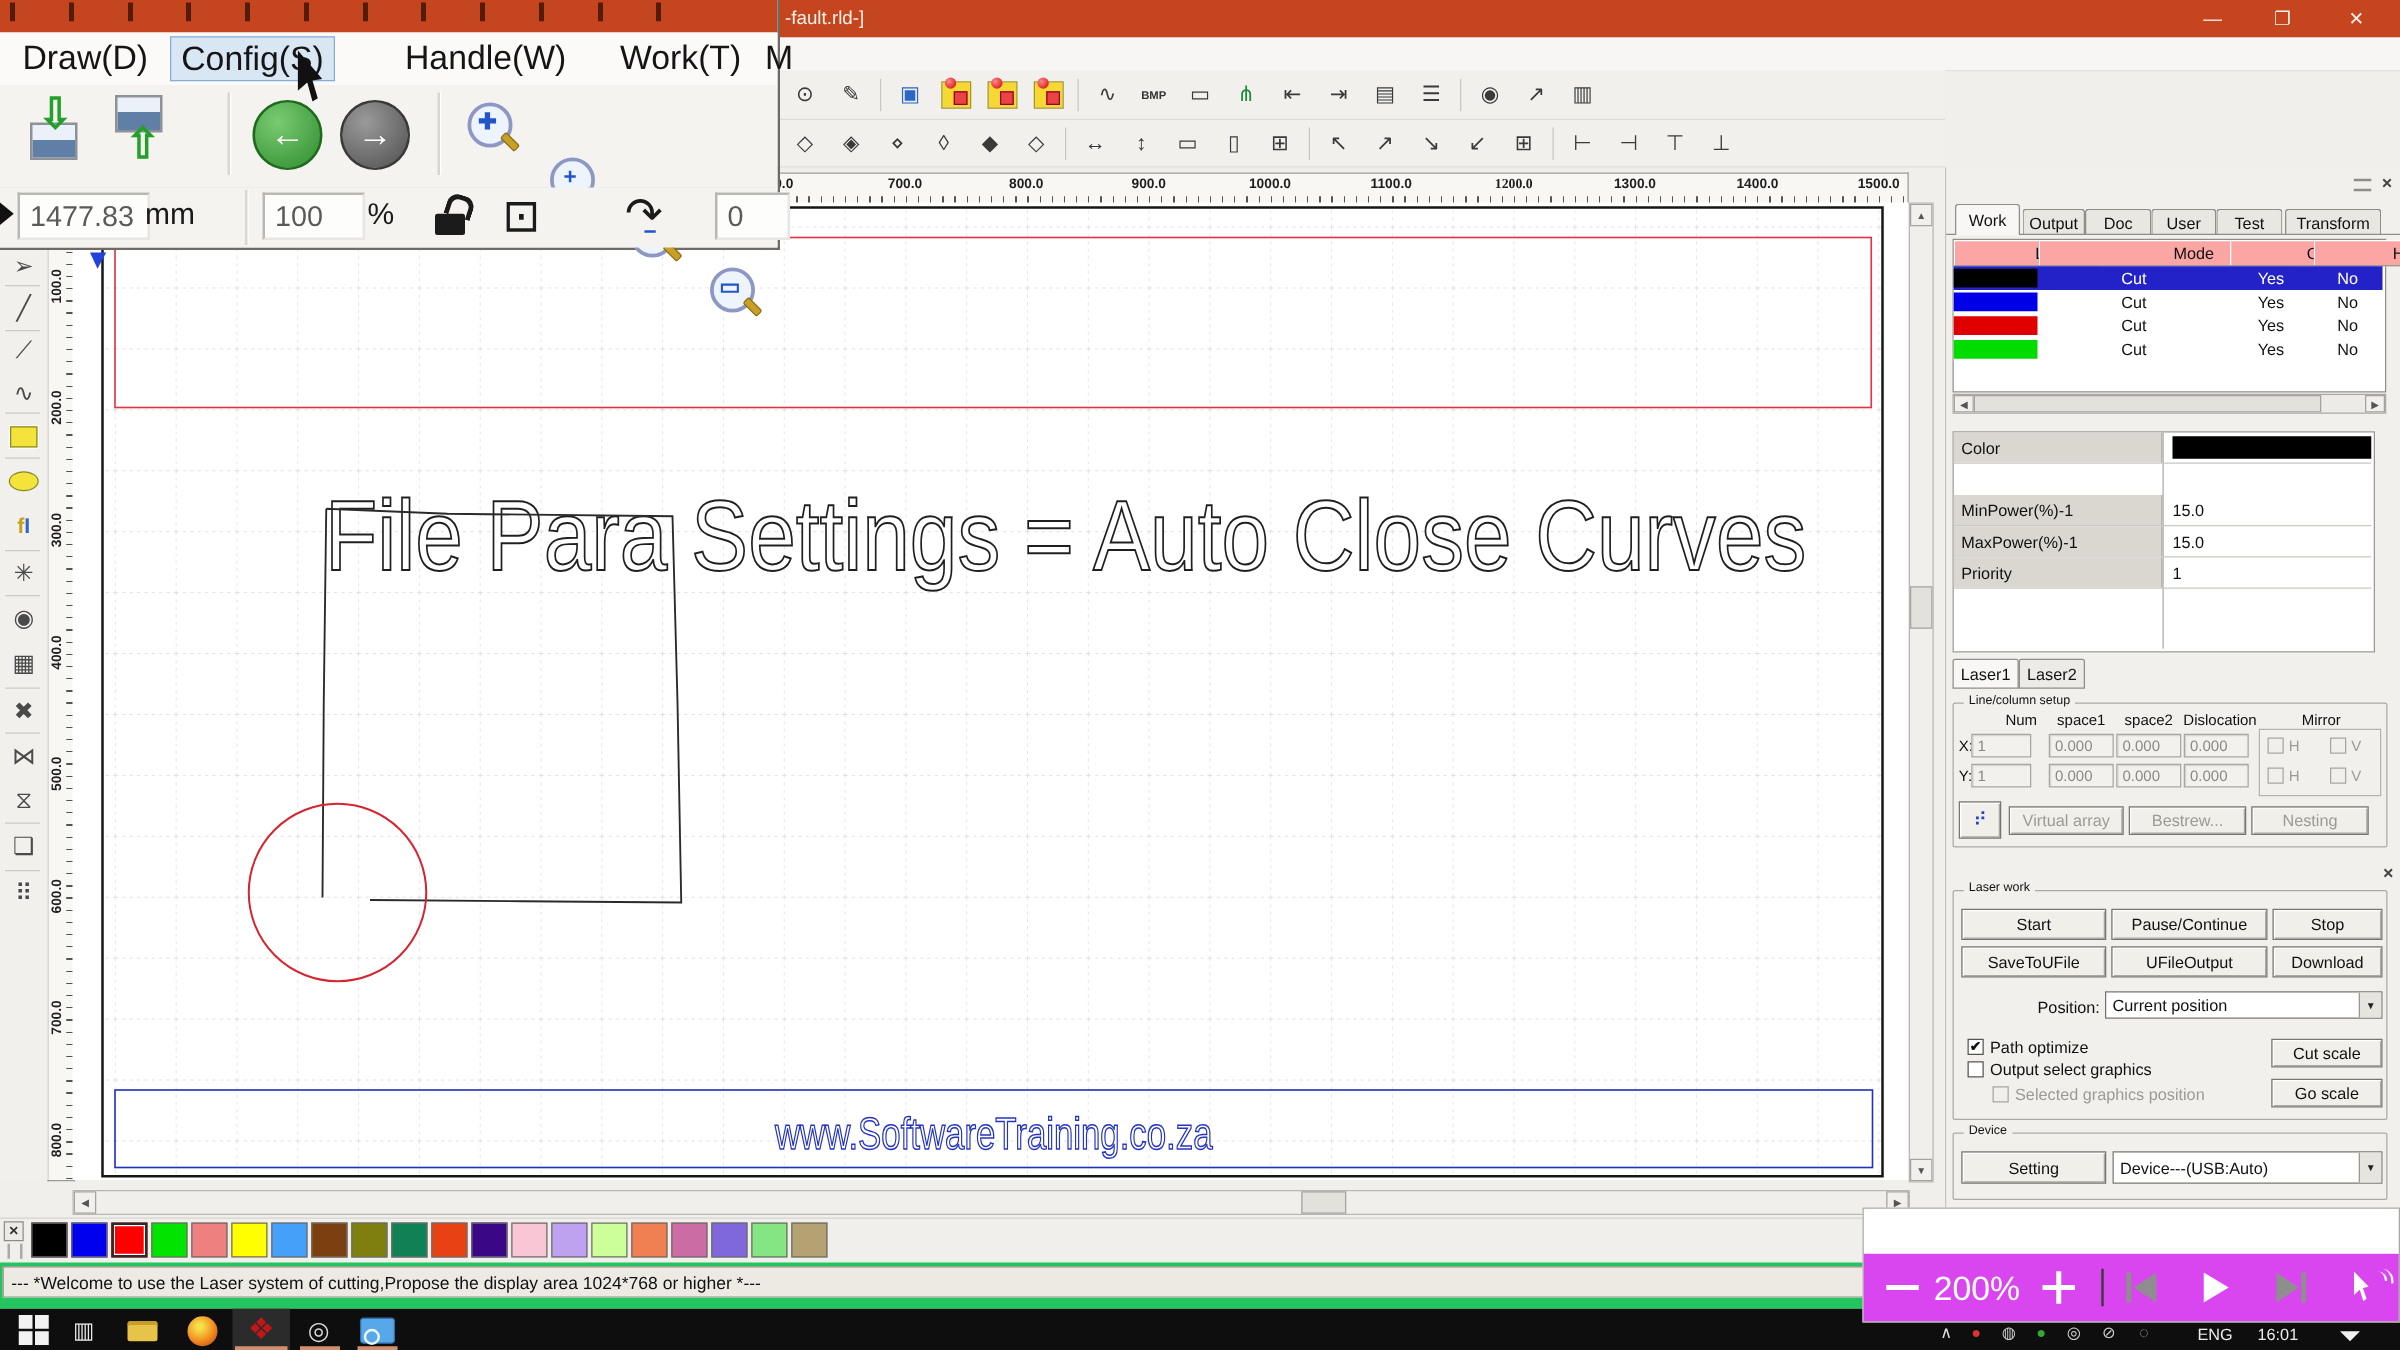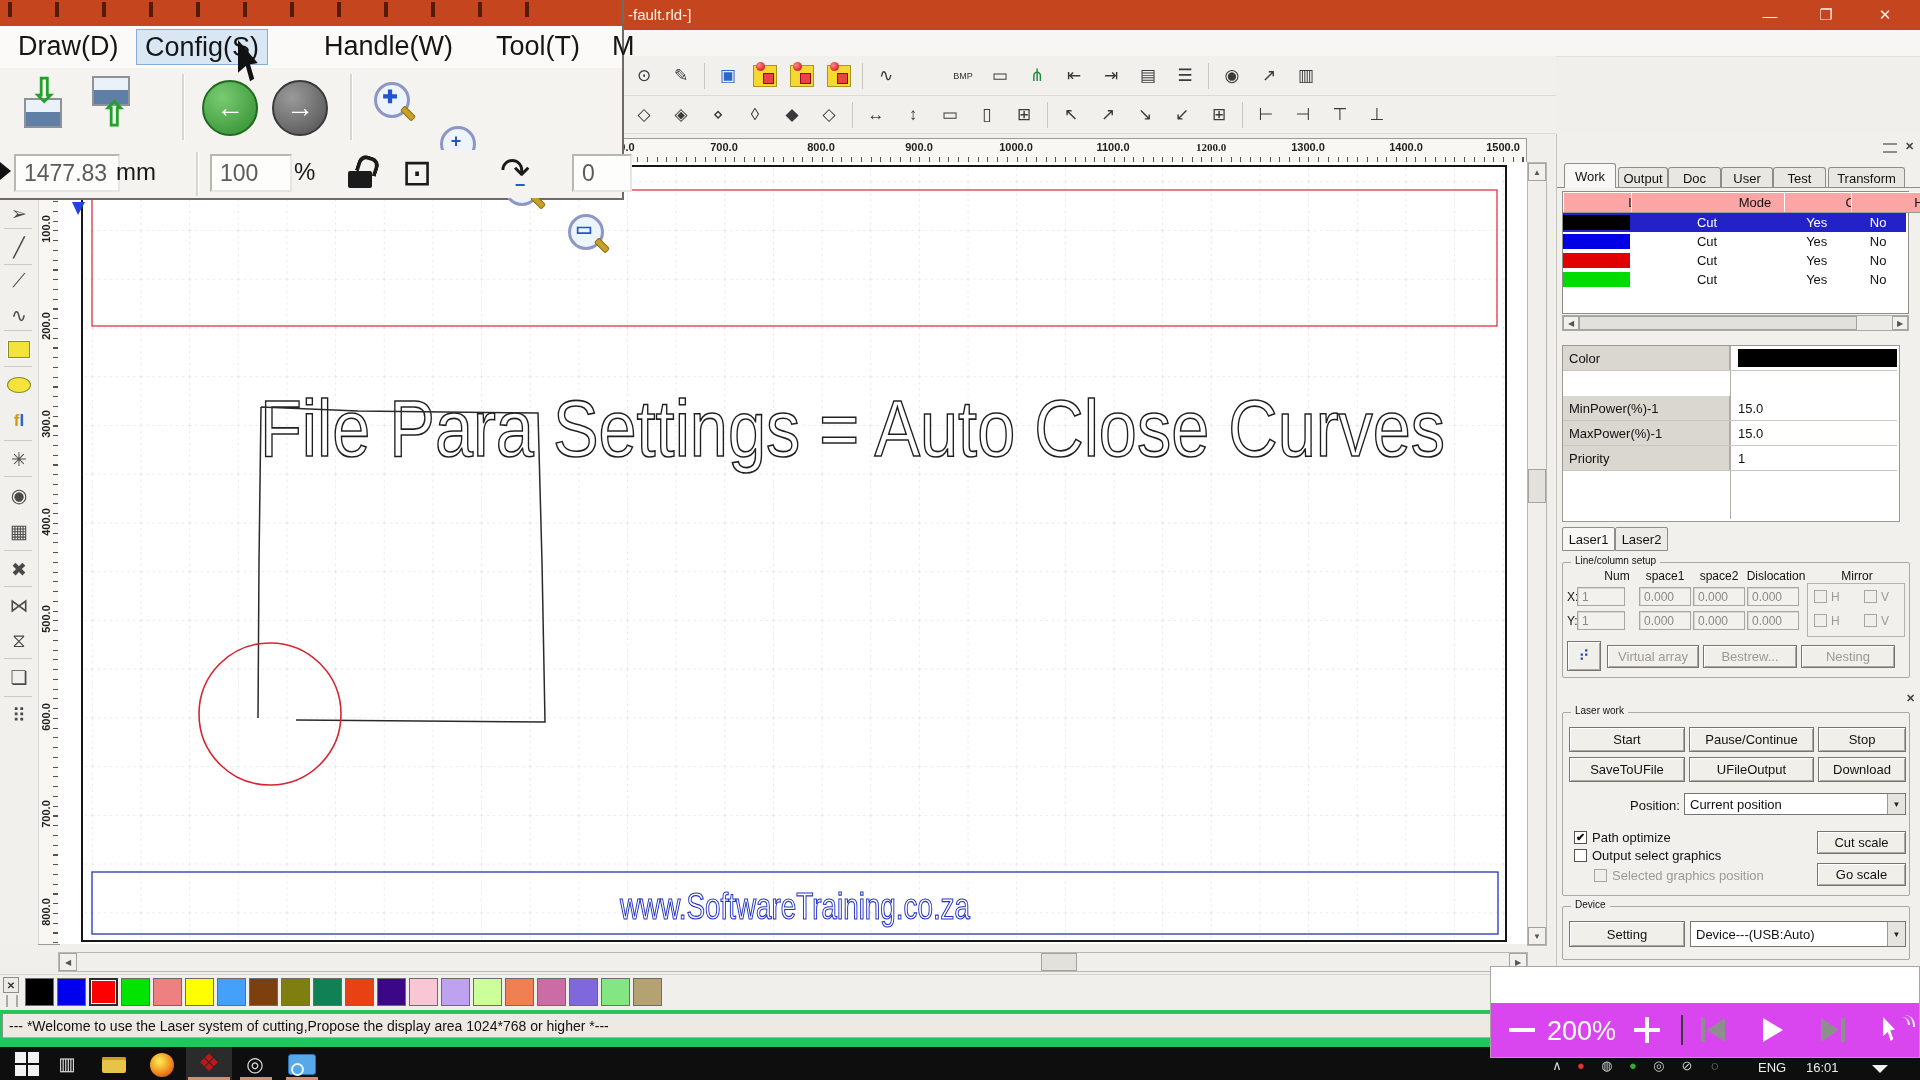--- a/index.html
+++ b/index.html
@@ -10,21 +10,21 @@
   
   .titlebar{left:0;top:0;width:1920px;height:30px;background:#C5461E;}
   .title-text{left:628px;top:6px;color:#FBF3EC;font-size:15px;}
   .winbtn{top:0;width:46px;height:30px;color:#FBEFE8;font-size:15px;}
   
   .menuband{left:0;top:30px;width:1920px;height:26px;background:#F7F6F4;border-bottom:1px solid #E2E0DC;}
   .tbrow{background:#F1F0ED;display:flex;align-items:center;gap:9px;}
   .tb-cell{width:28px;height:28px;color:#3A3A3A;font-size:17px;flex:0 0 auto;}
   .tb-sep{width:1px;height:26px;background:#C9C7C2;flex:0 0 auto;}
   .c-blue{color:#2C66C8;} .c-green{color:#1F8A3C;} .c-cam{color:#6B7C8E;}
-  .c-text{font-size:9px;font-weight:normal;color:#333;letter-spacing:0;margin-left:40px;}
+  .c-text{font-size:9px;font-weight:bold;color:#333;letter-spacing:0;}
   .mark-ic{width:22px;height:20px;background:linear-gradient(135deg,#F5D832 0 70%,#F5D832 100%);
            border:1px solid #A99520;position:relative;}
   .mark-ic:before{content:"";position:absolute;left:2px;top:-4px;width:9px;height:9px;border-radius:50%;
            background:radial-gradient(circle at 35% 35%,#F88,#C00);}
   .mark-ic:after{content:"";position:absolute;right:2px;bottom:2px;width:9px;height:9px;background:#E84444;border:1px solid #902;}
   
   .ruler-h{left:58px;top:138px;width:1468px;height:24px;background:#F8F7F4;border:1px solid #9A9A96;border-left:none;
       background-image:repeating-linear-gradient(90deg,#55534E 0 1px,transparent 1px 9.73px);
       background-size:100% 6px;background-repeat:no-repeat;background-position:4.7px bottom;}
   .ruler-v{left:38px;top:162px;width:20px;height:782px;background:#F8F7F4;border:1px solid #9A9A96;border-top:none;
@@ -620,21 +620,21 @@
   </div>
 
   <div class="ab overlay">
     <div class="ab ov-orange">
       <div class="ab ov-marks"></div>
     </div>
     <div class="ab ov-menubar" id="ovMenu">
         <div class="ov-menu-item" style="left:10px;">Draw(D)</div>
         <div class="ov-menu-item hl" style="left:136px;">Config(S)</div>
         <div class="ov-menu-item" style="left:316px;">Handle(W)</div>
-        <div class="ov-menu-item" style="left:488px;">Tool(T)</div>
+        <div class="ov-menu-item" style="left:488px;">Work(T)</div>
         <div class="ov-menu-item" style="left:604px;">M</div>
       </div>
     <div class="ab ov-toolbar">
       <div class="ab" style="left:24px;top:8px;">
         <div class="pic-ic" style="margin-top:22px;"></div>
         <div class="ab" style="left:6px;top:-6px;color:#22A02A;font-size:34px;font-weight:bold;">⇩</div>
       </div>
       <div class="ab" style="left:92px;top:8px;">
         <div class="pic-ic"></div>
         <div class="ab" style="left:8px;top:18px;color:#22A02A;font-size:34px;font-weight:bold;">⇧</div>

